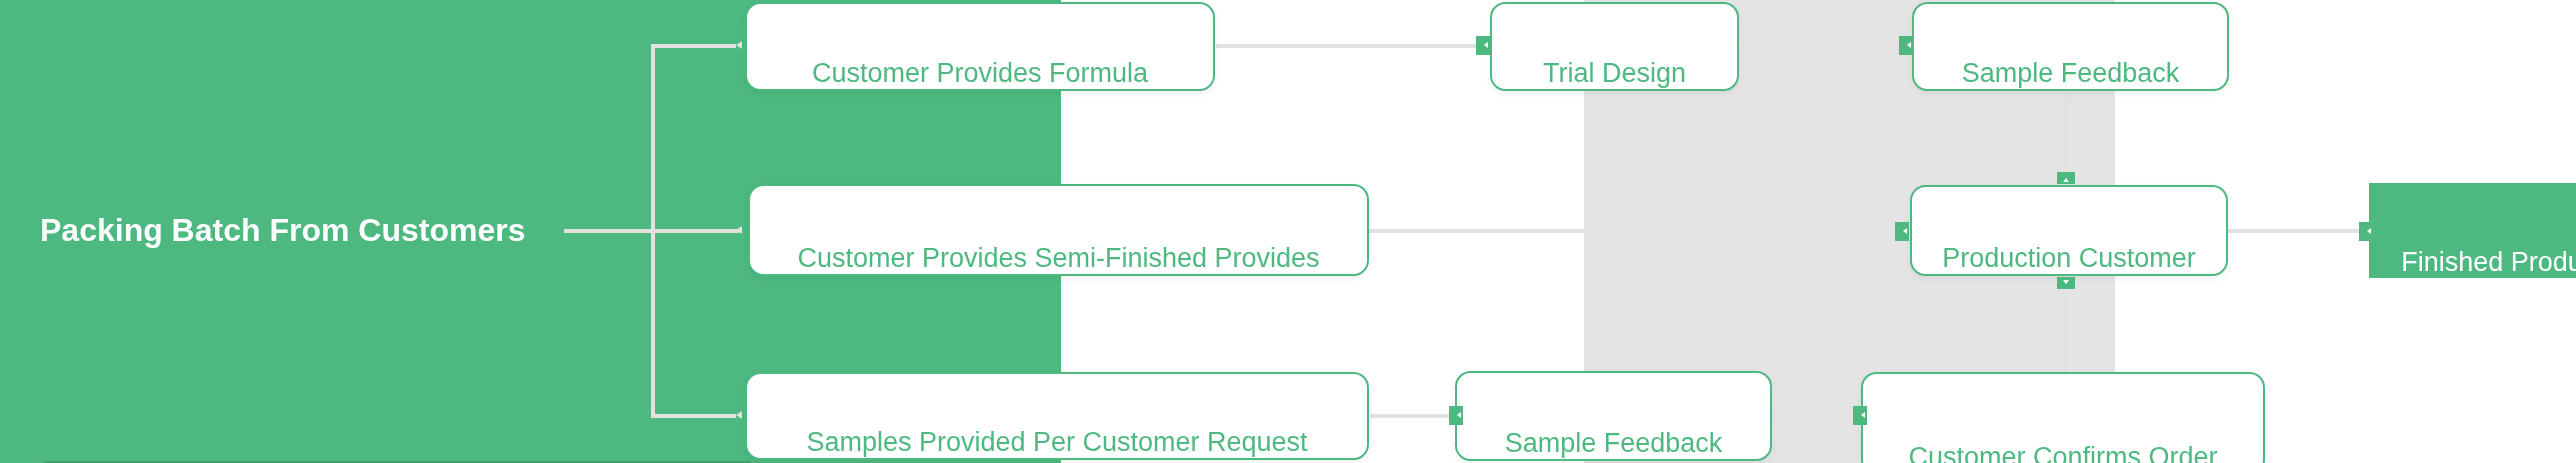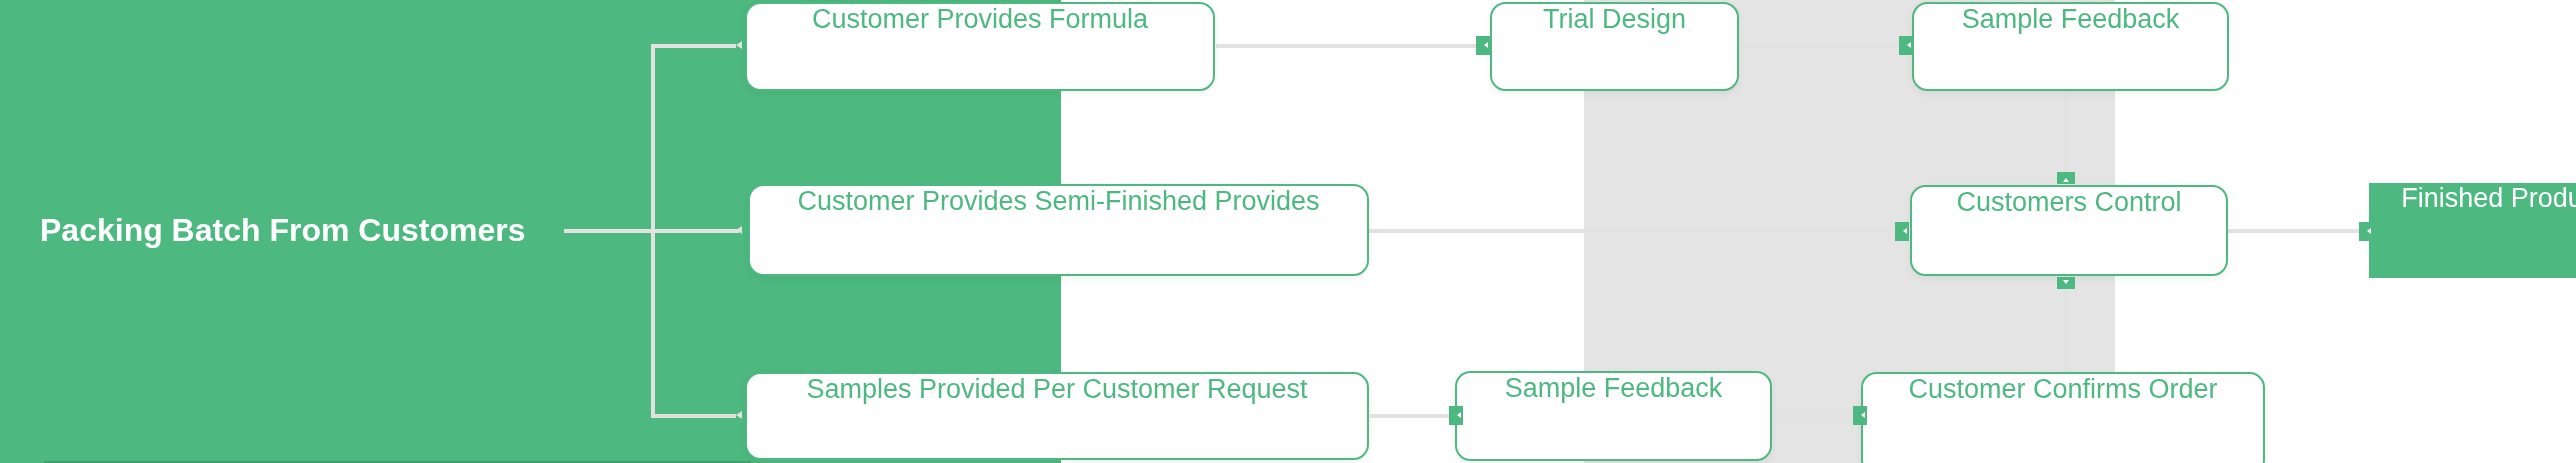--- a/index.html
+++ b/index.html
@@ -18,21 +18,21 @@
   
   .tri-end{position:absolute;width:0;height:0;border-style:solid;
     border-width:4.6px 6.7px 4.6px 0;
     border-color:transparent var(--line,#e2e3e0) transparent transparent;z-index:2;}
   
   .node{position:absolute;box-sizing:border-box;z-index:3;
     background:var(--nodeBg,#ffffff);
     border:2.6px solid var(--green,#4db880);
     border-radius:15.5px;
     color:var(--green,#4db880);
-    display:flex;align-items:flex-start;justify-content:center;
+    display:flex;align-items:flex-end;justify-content:center;
     font-size:27px;font-weight:500;white-space:nowrap;
     box-shadow:0 2.1px 6.2px rgba(40,80,60,0.07);}
   .node.solid{background:var(--green,#4db880);color:var(--titleText,#ffffff);
     border:none;border-radius:0;box-shadow:none;}
   
   .marker{position:absolute;background:var(--green,#4db880);z-index:4;
     display:flex;align-items:center;justify-content:center;}
   .marker .tri{width:0;height:0;border-style:solid;}
   .marker .tri.l{border-width:3.1px 4.6px 3.1px 0;border-color:transparent #ffffff transparent transparent;margin-left:5.2px;}
   .marker .tri.u{border-width:0 3.1px 4.6px 3.1px;border-color:transparent transparent #ffffff transparent;margin-top:3.1px;}
@@ -75,21 +75,21 @@
 <div class="node" style="left:1490px;top:1.5px;width:249px;height:89px;">
   <span>Trial Design</span>
 </div>
 <div class="node" style="left:1912px;top:1.5px;width:317px;height:89px;">
   <span>Sample Feedback</span>
 </div>
 <div class="node" style="left:748px;top:184px;width:621px;height:92px;">
   <span>Customer Provides Semi-Finished Provides</span>
 </div>
 <div class="node" style="left:1910px;top:185px;width:318px;height:91px;">
-  <span>Customers Control</span>
+  <span>Production Customer</span>
 </div>
 <div class="node solid" style="left:2369px;top:183px;width:267px;height:95px;">
   <span>Finished Product</span>
 </div>
 <div class="node" style="left:745px;top:372px;width:624px;height:88px;">
   <span>Samples Provided Per Customer Request</span>
 </div>
 <div class="node" style="left:1455px;top:371px;width:317px;height:90px;">
   <span>Sample Feedback</span>
 </div>

